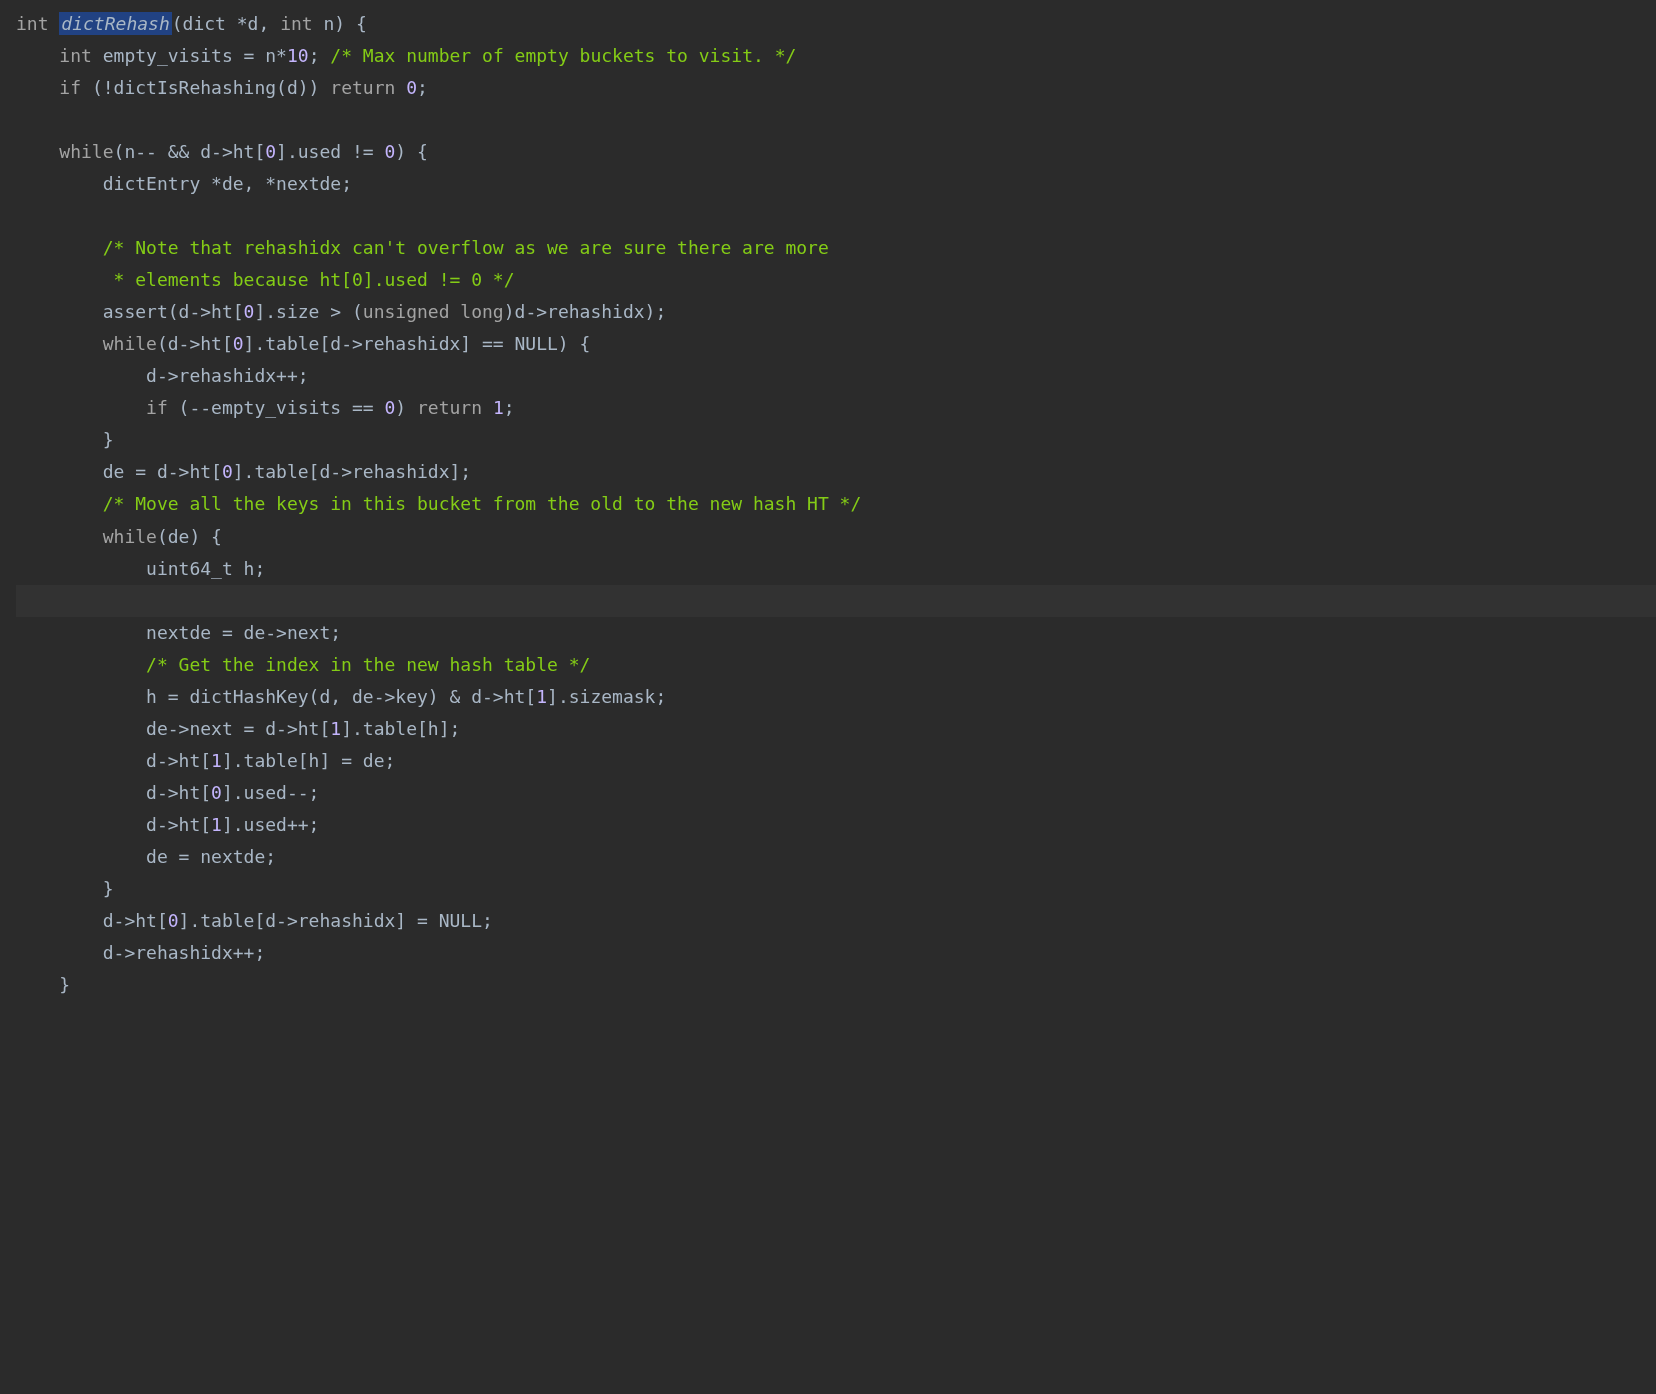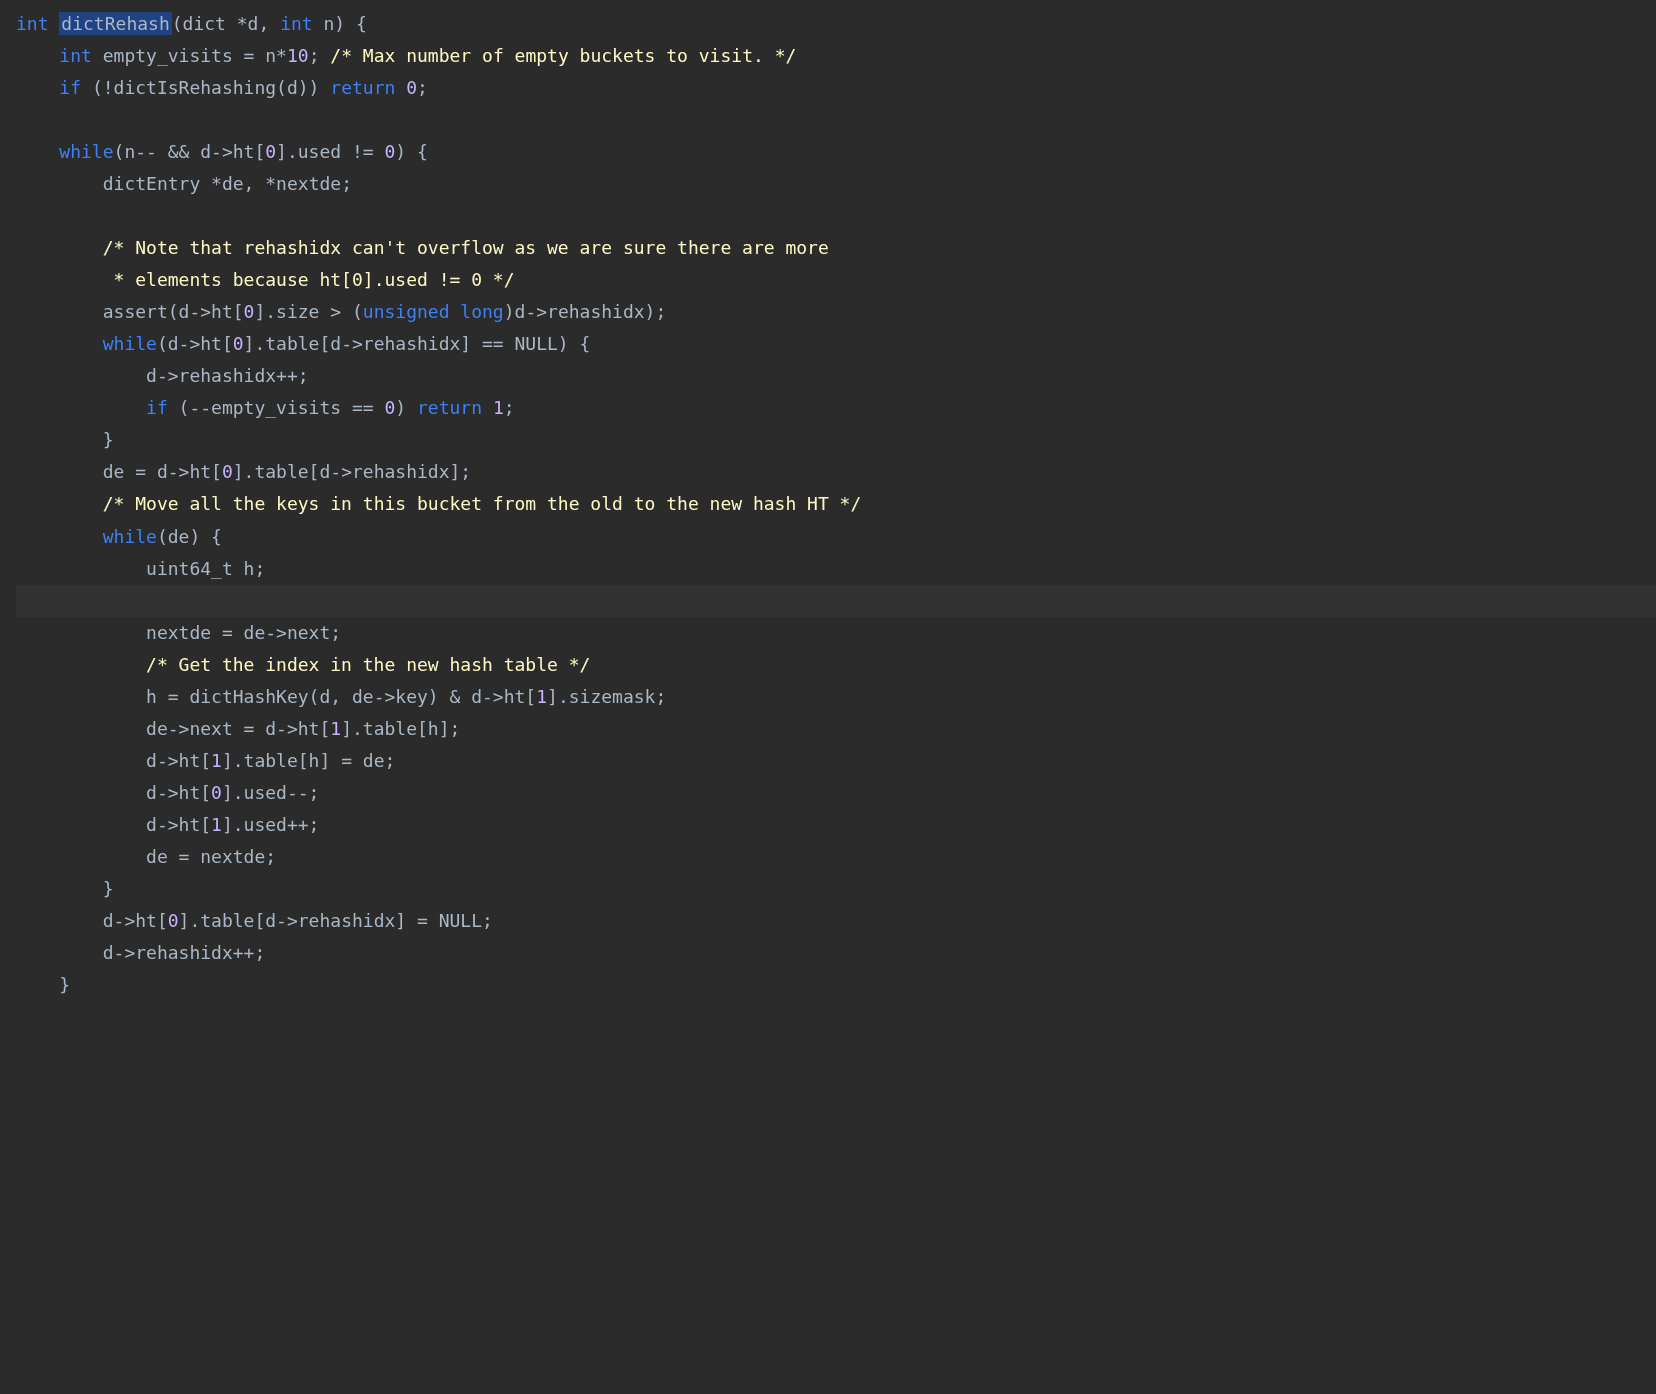--- a/index.html
+++ b/index.html
@@ -21,26 +21,27 @@
     .code-editor {
       white-space: pre;
     }
     .line {
       display: block;
       min-height: 32px;
     }
     .line.highlighted {
       background-color: #323232;
     }
-    .kw { color: #3b82f6; }
+    .kw { color: #a3a3a3; }
     .num { color: #c4b5fd; }
-    .comment { color: #fef9c3; }
+    .comment { color: #84cc16; }
     .op { color: #a9b7c6; }
     .highlight-box {
       background-color: #214283;
       padding: 1px 2px;
+      font-style: italic;
     }
     .white { color: #a9b7c6; }
   </style>
 </head>
 <body>
 
 <div class="code-editor" id="editor"><div class="line"><span class="white"></span><span class="kw">int</span><span class="white"> </span><span class="highlight-box">dictRehash</span><span class="white">(dict *d</span><span class="op">, </span><span class="kw">int</span><span class="white"> n) {</span></div><div class="line"><span class="white">    </span><span class="kw">int</span><span class="white"> empty_visits = n*</span><span class="num">10</span><span class="white">; </span><span class="comment">/* Max number of empty buckets to visit. */</span></div><div class="line"><span class="white">    </span><span class="kw">if</span><span class="white"> (!dictIsRehashing(d)) </span><span class="kw">return</span><span class="white"> </span><span class="num">0</span><span class="white">;</span></div><div class="line">&nbsp;</div><div class="line"><span class="white">    </span><span class="kw">while</span><span class="white">(n-- &amp;&amp; d-&gt;ht[</span><span class="num">0</span><span class="white">].used != </span><span class="num">0</span><span class="white">) {</span></div><div class="line"><span class="white">        </span><span class="white">dictEntry *de</span><span class="op">, </span><span class="white">*nextde;</span></div><div class="line">&nbsp;</div><div class="line"><span class="white">        </span><span class="comment">/* Note that rehashidx can't overflow as we are sure there are more</span></div><div class="line"><span class="white">        </span><span class="comment"> * elements because ht[0].used != 0 */</span></div><div class="line"><span class="white">        </span><span class="white">assert(d-&gt;ht[</span><span class="num">0</span><span class="white">].size &gt; (</span><span class="kw">unsigned long</span><span class="white">)d-&gt;rehashidx);</span></div><div class="line"><span class="white">        </span><span class="kw">while</span><span class="white">(d-&gt;ht[</span><span class="num">0</span><span class="white">].table[d-&gt;rehashidx] == NULL) {</span></div><div class="line"><span class="white">            </span><span class="white">d-&gt;rehashidx++;</span></div><div class="line"><span class="white">            </span><span class="kw">if</span><span class="white"> (--empty_visits == </span><span class="num">0</span><span class="white">) </span><span class="kw">return</span><span class="white"> </span><span class="num">1</span><span class="white">;</span></div><div class="line"><span class="white">        </span><span class="white">}</span></div><div class="line"><span class="white">        </span><span class="white">de = d-&gt;ht[</span><span class="num">0</span><span class="white">].table[d-&gt;rehashidx];</span></div><div class="line"><span class="white">        </span><span class="comment">/* Move all the keys in this bucket from the old to the new hash HT */</span></div><div class="line"><span class="white">        </span><span class="kw">while</span><span class="white">(de) {</span></div><div class="line"><span class="white">            </span><span class="white">uint64_t h;</span></div><div class="line highlighted">&nbsp;</div><div class="line"><span class="white">            </span><span class="white">nextde = de-&gt;next;</span></div><div class="line"><span class="white">            </span><span class="comment">/* Get the index in the new hash table */</span></div><div class="line"><span class="white">            </span><span class="white">h = dictHashKey(d</span><span class="op">, </span><span class="white">de-&gt;key) &amp; d-&gt;ht[</span><span class="num">1</span><span class="white">].sizemask;</span></div><div class="line"><span class="white">            </span><span class="white">de-&gt;next = d-&gt;ht[</span><span class="num">1</span><span class="white">].table[h];</span></div><div class="line"><span class="white">            </span><span class="white">d-&gt;ht[</span><span class="num">1</span><span class="white">].table[h] = de;</span></div><div class="line"><span class="white">            </span><span class="white">d-&gt;ht[</span><span class="num">0</span><span class="white">].used--;</span></div><div class="line"><span class="white">            </span><span class="white">d-&gt;ht[</span><span class="num">1</span><span class="white">].used++;</span></div><div class="line"><span class="white">            </span><span class="white">de = nextde;</span></div><div class="line"><span class="white">        </span><span class="white">}</span></div><div class="line"><span class="white">        </span><span class="white">d-&gt;ht[</span><span class="num">0</span><span class="white">].table[d-&gt;rehashidx] = NULL;</span></div><div class="line"><span class="white">        </span><span class="white">d-&gt;rehashidx++;</span></div><div class="line"><span class="white">    </span><span class="white">}</span></div></div>
 
 </body></html>

